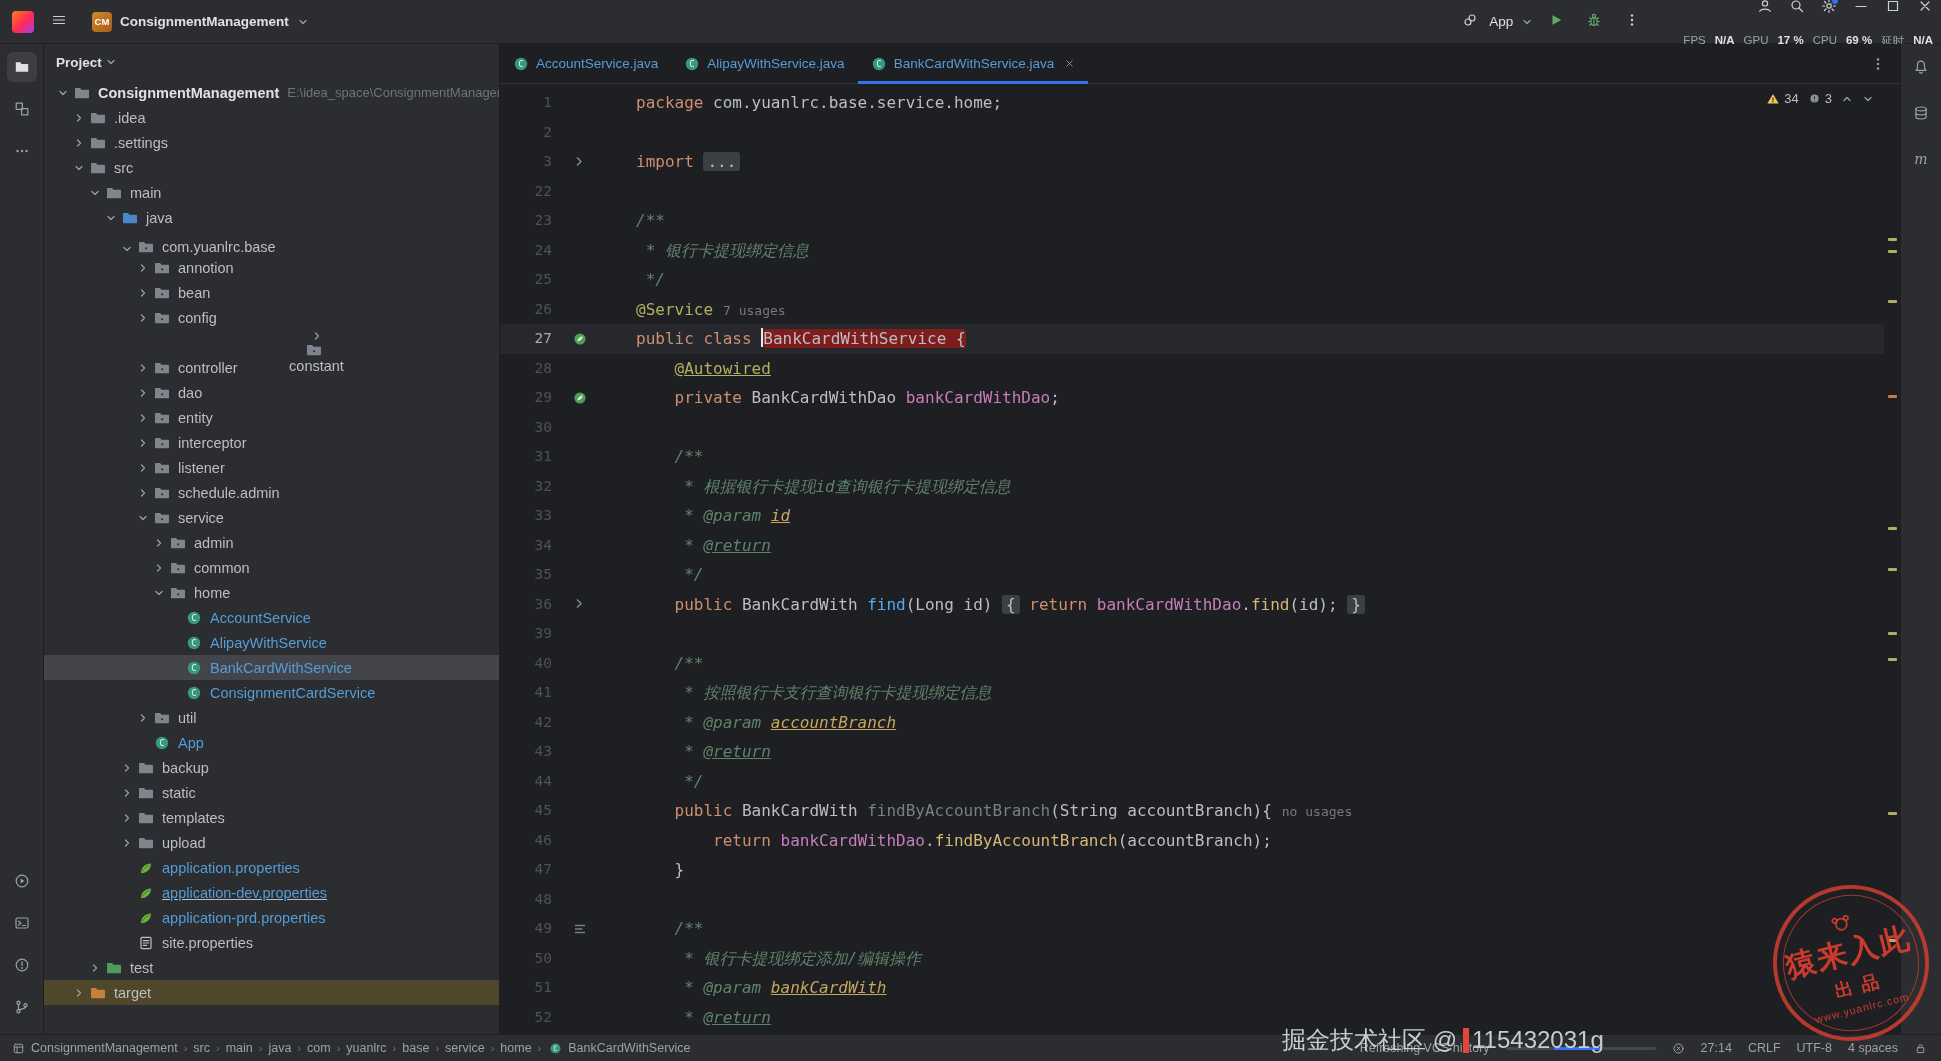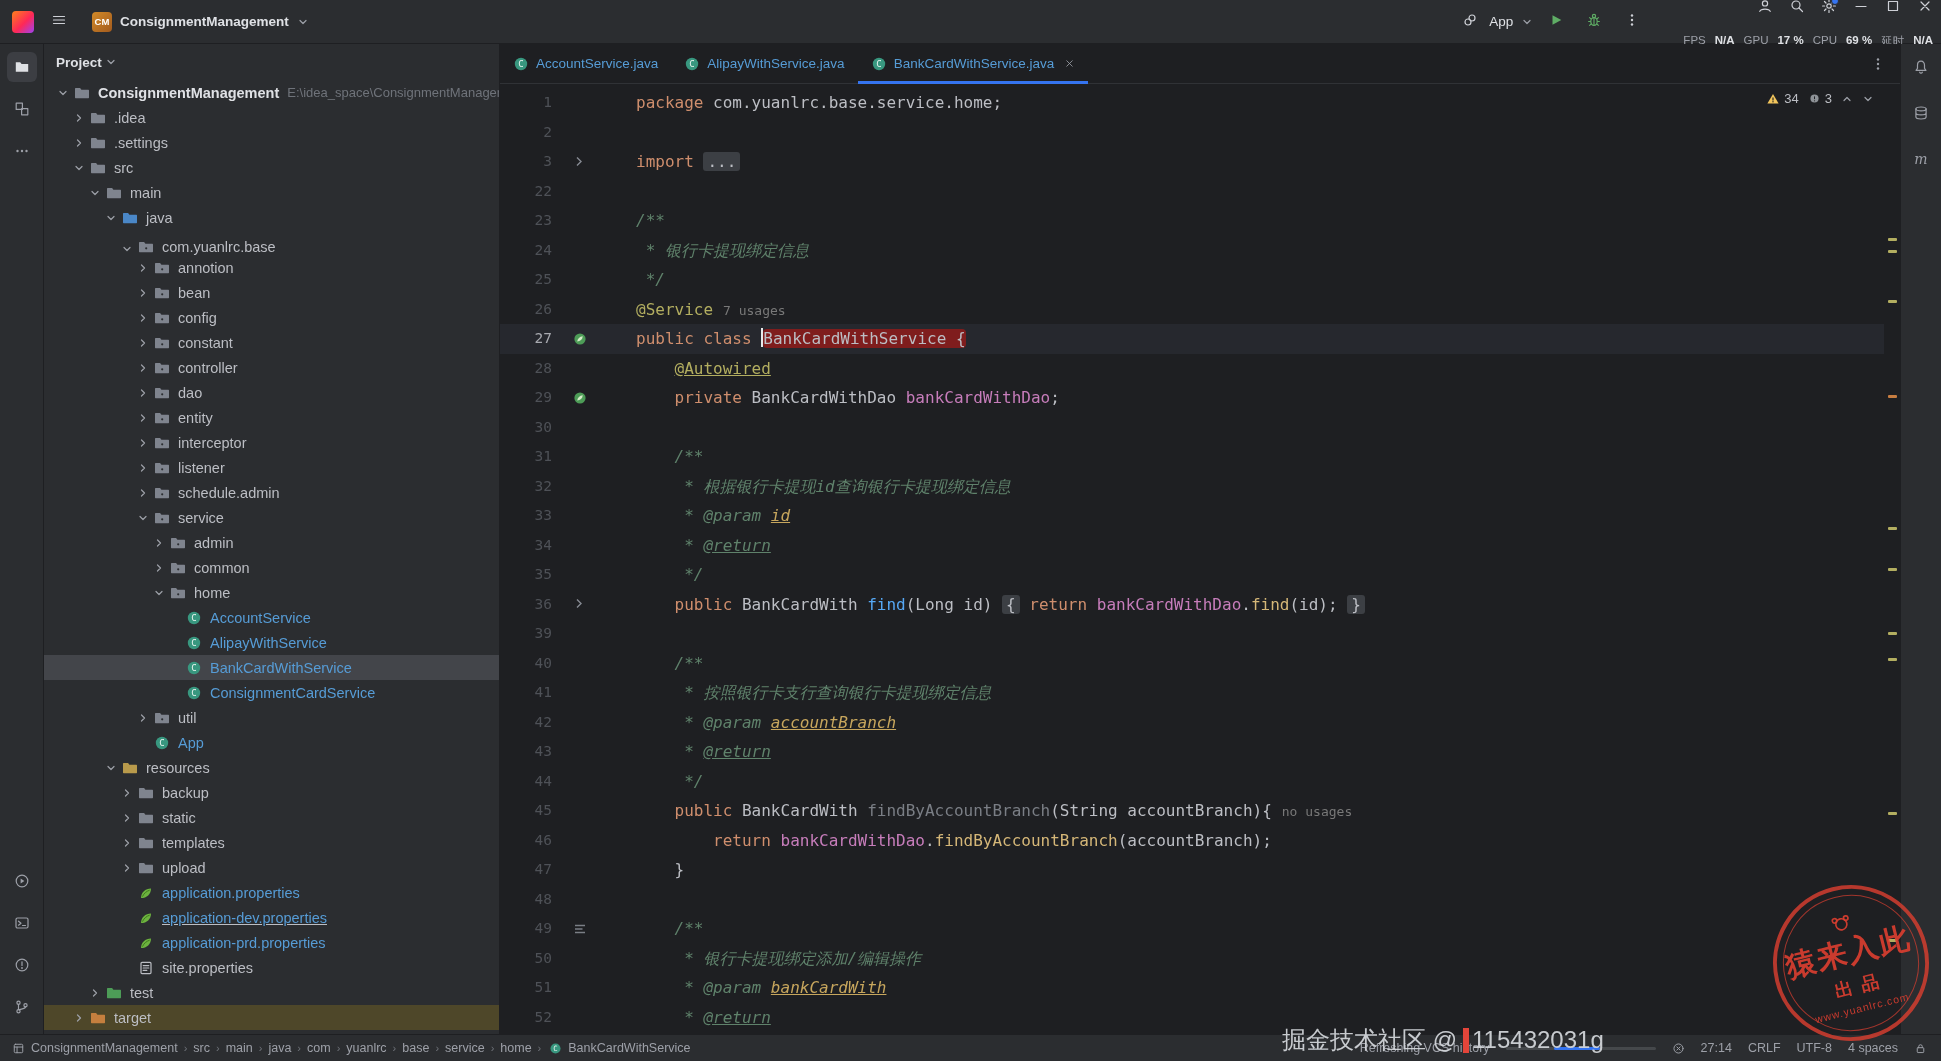--- a/index.html
+++ b/index.html
@@ -433,21 +433,21 @@
               </svg>
             </span>
             <span class="ticon">
               <svg width="16" height="16" viewBox="0 0 16 16" fill="none" xmlns="http://www.w3.org/2000/svg">
                 <path d="M1.6 3.1h4.5l1.3 1.7h7c.4 0 .6.2.6.6v7.2c0 .4-.2.6-.6.6H1.6c-.4 0-.6-.2-.6-.6V3.7c0-.4.2-.6.6-.6z" fill="#7F848E"></path>
                 <circle cx="8.2" cy="9.3" r="1.1" fill="#2B2D30"></circle>
               </svg>
             </span>
             <span class="tlabel">config</span>
           </div>
-          <div class="trow" style="padding-left: 90px;">
+          <div class="trow" style="padding-left: 90px; flex-direction: column;">
             <span class="chev">
               <svg width="12" height="12" viewBox="0 0 12 12" fill="none" xmlns="http://www.w3.org/2000/svg">
                 <path d="M4.5 3l3 3-3 3" stroke="currentColor" stroke-width="1.2" stroke-linecap="round" stroke-linejoin="round" fill="none"></path>
               </svg>
             </span>
             <span class="ticon">
               <svg width="16" height="16" viewBox="0 0 16 16" fill="none" xmlns="http://www.w3.org/2000/svg">
                 <path d="M1.6 3.1h4.5l1.3 1.7h7c.4 0 .6.2.6.6v7.2c0 .4-.2.6-.6.6H1.6c-.4 0-.6-.2-.6-.6V3.7c0-.4.2-.6.6-.6z" fill="#7F848E"></path>
                 <circle cx="8.2" cy="9.3" r="1.1" fill="#2B2D30"></circle>
               </svg>
@@ -650,33 +650,20 @@
           </div>
           <div class="trow file" style="padding-left: 90px;">
             <span class="chev"></span>
             <span class="ticon">
               <svg width="16" height="16" viewBox="0 0 16 16" fill="none" xmlns="http://www.w3.org/2000/svg">
                 <circle cx="8" cy="8" r="6.2" fill="#38977F"></circle>
                 <text x="8" y="11.2" font-size="9" font-family="DejaVu Sans Mono, monospace" fill="#E8F5F0" text-anchor="middle">C</text>
               </svg>
             </span>
             <span class="tlabel">App</span>
-          </div>
-          <div class="trow" style="padding-left: 58px;">
-            <span class="chev">
-              <svg width="12" height="12" viewBox="0 0 12 12" fill="none" xmlns="http://www.w3.org/2000/svg">
-                <path d="M3 4.5l3 3 3-3" stroke="currentColor" stroke-width="1.2" stroke-linecap="round" stroke-linejoin="round" fill="none"></path>
-              </svg>
-            </span>
-            <span class="ticon">
-              <svg width="16" height="16" viewBox="0 0 16 16" fill="none" xmlns="http://www.w3.org/2000/svg">
-                <path d="M1.6 3.1h4.5l1.3 1.7h7c.4 0 .6.2.6.6v7.2c0 .4-.2.6-.6.6H1.6c-.4 0-.6-.2-.6-.6V3.7c0-.4.2-.6.6-.6z" fill="#B89A4B"></path>
-              </svg>
-            </span>
-            <span class="tlabel">resources</span>
           </div>
           <div class="trow" style="padding-left: 74px;">
             <span class="chev">
               <svg width="12" height="12" viewBox="0 0 12 12" fill="none" xmlns="http://www.w3.org/2000/svg">
                 <path d="M4.5 3l3 3-3 3" stroke="currentColor" stroke-width="1.2" stroke-linecap="round" stroke-linejoin="round" fill="none"></path>
               </svg>
             </span>
             <span class="ticon">
               <svg width="16" height="16" viewBox="0 0 16 16" fill="none" xmlns="http://www.w3.org/2000/svg">
                 <path d="M1.6 3.1h4.5l1.3 1.7h7c.4 0 .6.2.6.6v7.2c0 .4-.2.6-.6.6H1.6c-.4 0-.6-.2-.6-.6V3.7c0-.4.2-.6.6-.6z" fill="#7F848E"></path>

